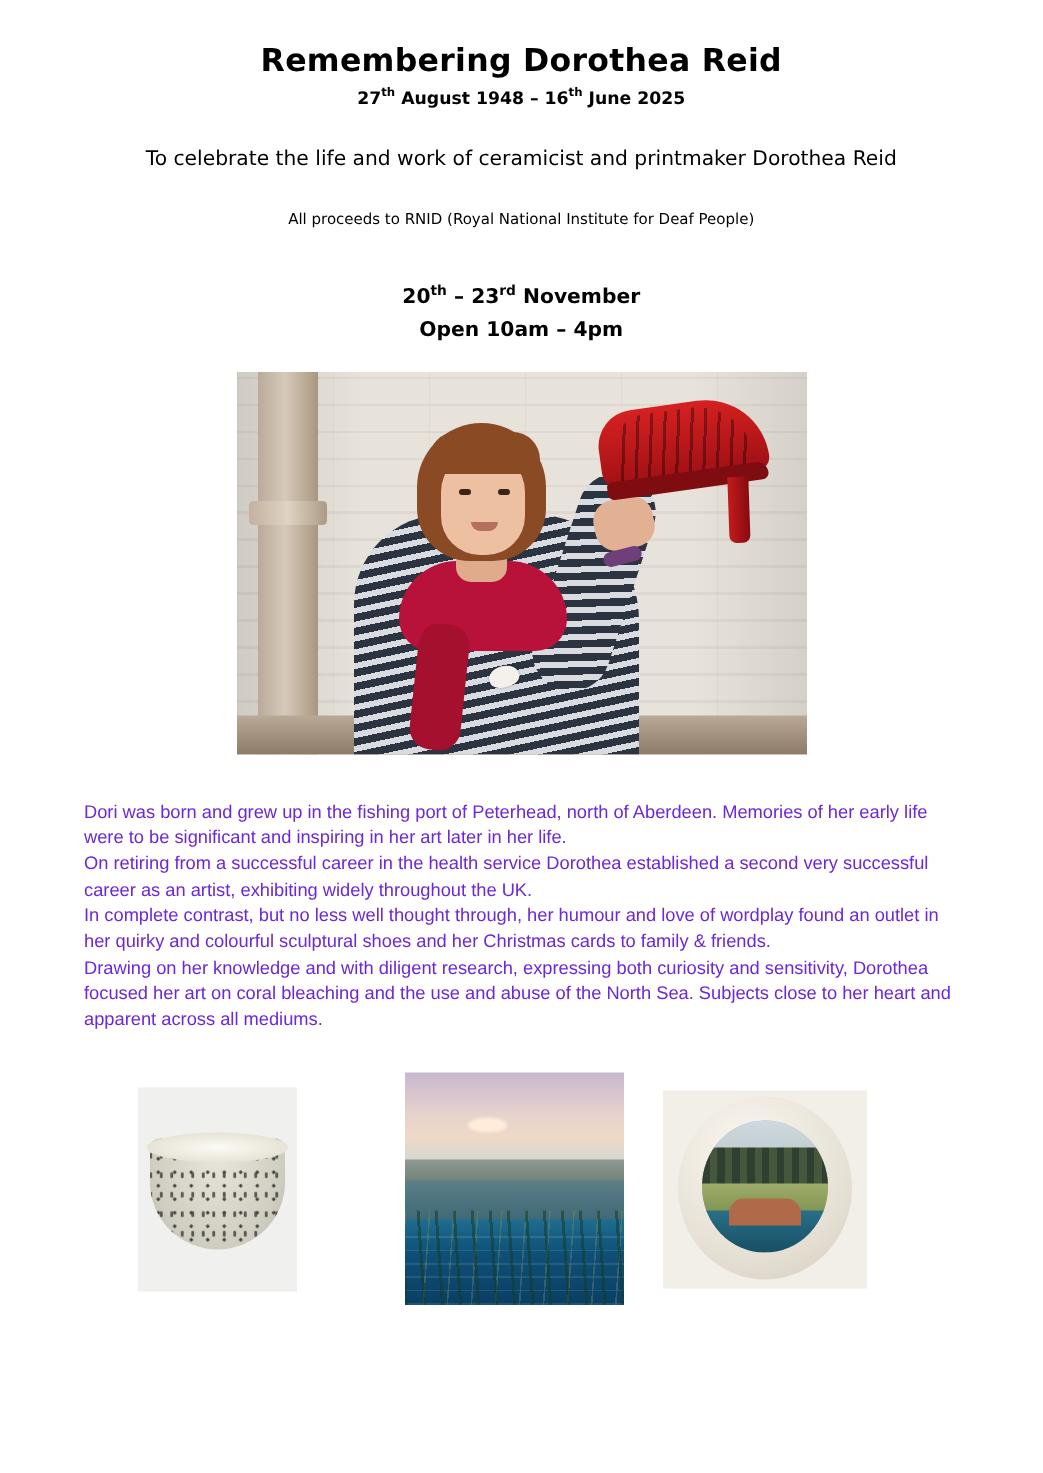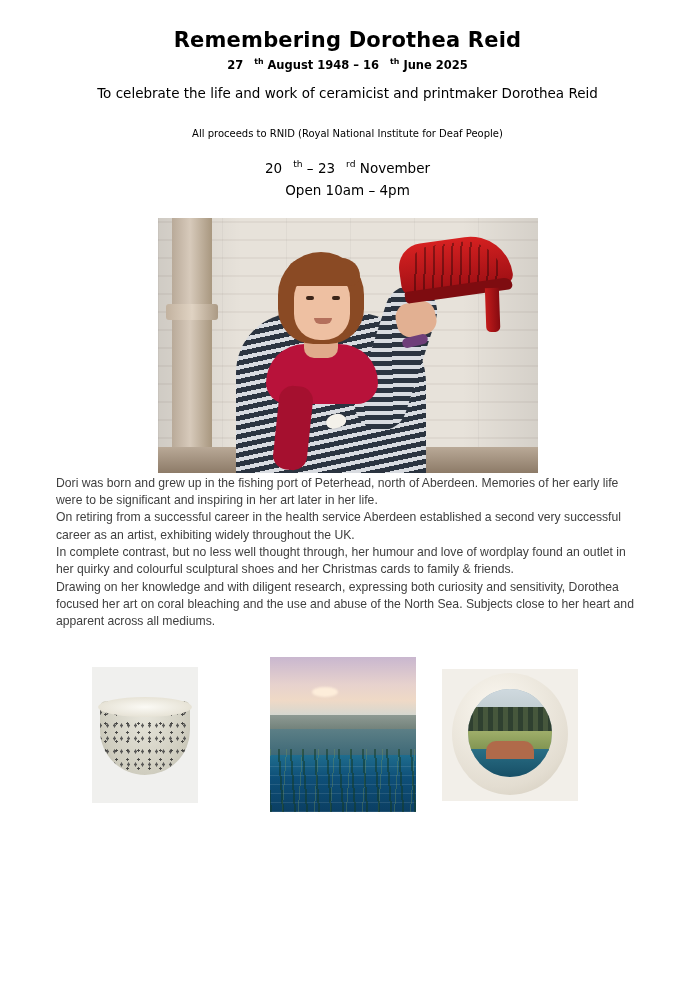--- a/index.html
+++ b/index.html
@@ -35,41 +35,41 @@
     text-align: center;
     font-family: "DejaVu Sans", sans-serif;
     font-weight: bold;
     font-size: 11.5px;
     margin-top: 6px;
   }
   sup {
     font-size: 0.68em;
     vertical-align: super;
     line-height: 0;
-    padding-left: 11px;
   }
   .intro {
     text-align: center;
     font-family: "DejaVu Sans", sans-serif;
     font-size: 13.5px;
     line-height: 1.55;
-    margin-top: 11px;
+    margin-top: 24px;
   }
   .proceeds {
     text-align: center;
     font-family: "DejaVu Sans", sans-serif;
     font-size: 10px;
     margin-top: 24px;
   }
   .whenwhere {
     text-align: center;
     font-family: "DejaVu Sans", sans-serif;
     font-size: 13.5px;
     line-height: 1.62;
-    margin-top: 19px;
+    margin-top: 36px;
+    font-weight: bold;
   }
   .hero-wrap {
     margin-top: 16px;
     display: flex;
     justify-content: center;
   }
   .hero {
     width: 380px;
     height: 255px;
     position: relative;
@@ -275,24 +275,24 @@
   }
   .shoe-straps {
     position: absolute;
     left: 10px; top: 4px;
     width: 92px;
     height: 46px;
     background: repeating-linear-gradient(100deg, rgba(0,0,0,0.35) 0 2px, rgba(0,0,0,0) 2px 9px);
     border-radius: 24px 40px 8px 10px;
   }
   .bio {
-    margin-top: 2px;
+    margin-top: 30px;
     font-size: 12.2px;
     line-height: 1.42;
-    color: #404040;
+    color: #6d28d9;
   }
   .bio p {
     margin: 0;
   }
   .gallery {
     margin-top: 26px;
     position: relative;
     height: 160px;
   }
   .art {
@@ -469,21 +469,21 @@
         <div class="shoe-body"></div>
         <div class="shoe-straps"></div>
         <div class="shoe-sole"></div>
         <div class="shoe-heel"></div>
       </div>
     </div>
   </div>
 
   <div class="bio">
     <p>Dori was born and grew up in the fishing port of Peterhead, north of Aberdeen. Memories of her early life were to be significant and inspiring in her art later in her life.</p>
-    <p>On retiring from a successful career in the health service Aberdeen established a second very successful career as an artist, exhibiting widely throughout the UK.</p>
+    <p>On retiring from a successful career in the health service Dorothea established a second very successful career as an artist, exhibiting widely throughout the UK.</p>
     <p>In complete contrast, but no less well thought through, her humour and love of wordplay found an outlet in her quirky and colourful sculptural shoes and her Christmas cards to family &amp; friends.</p>
     <p>Drawing on her knowledge and with diligent research, expressing both curiosity and sensitivity, Dorothea focused her art on coral bleaching and the use and abuse of the North Sea. Subjects close to her heart and apparent across all mediums.</p>
   </div>
 
   <div class="gallery">
 
     <div class="art art-bowl" role="img">
       <div class="bowl-shape"></div>
       <div class="bowl-specks"></div>
       <div class="bowl-rim"></div>

